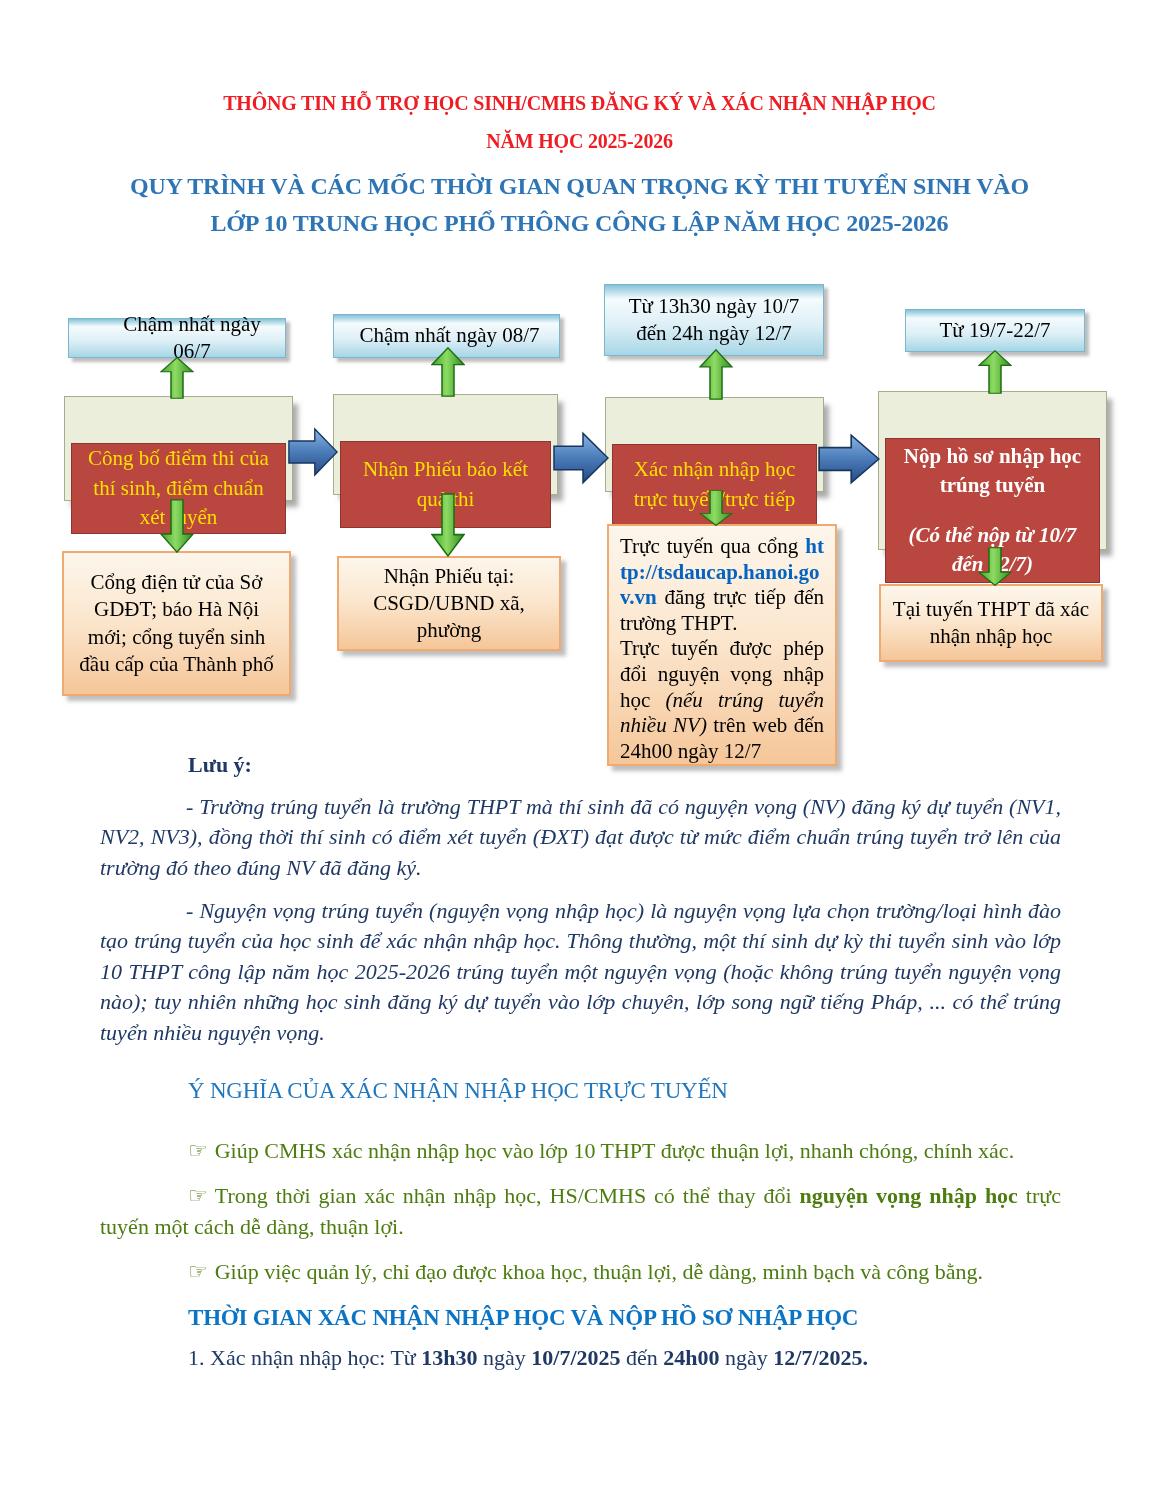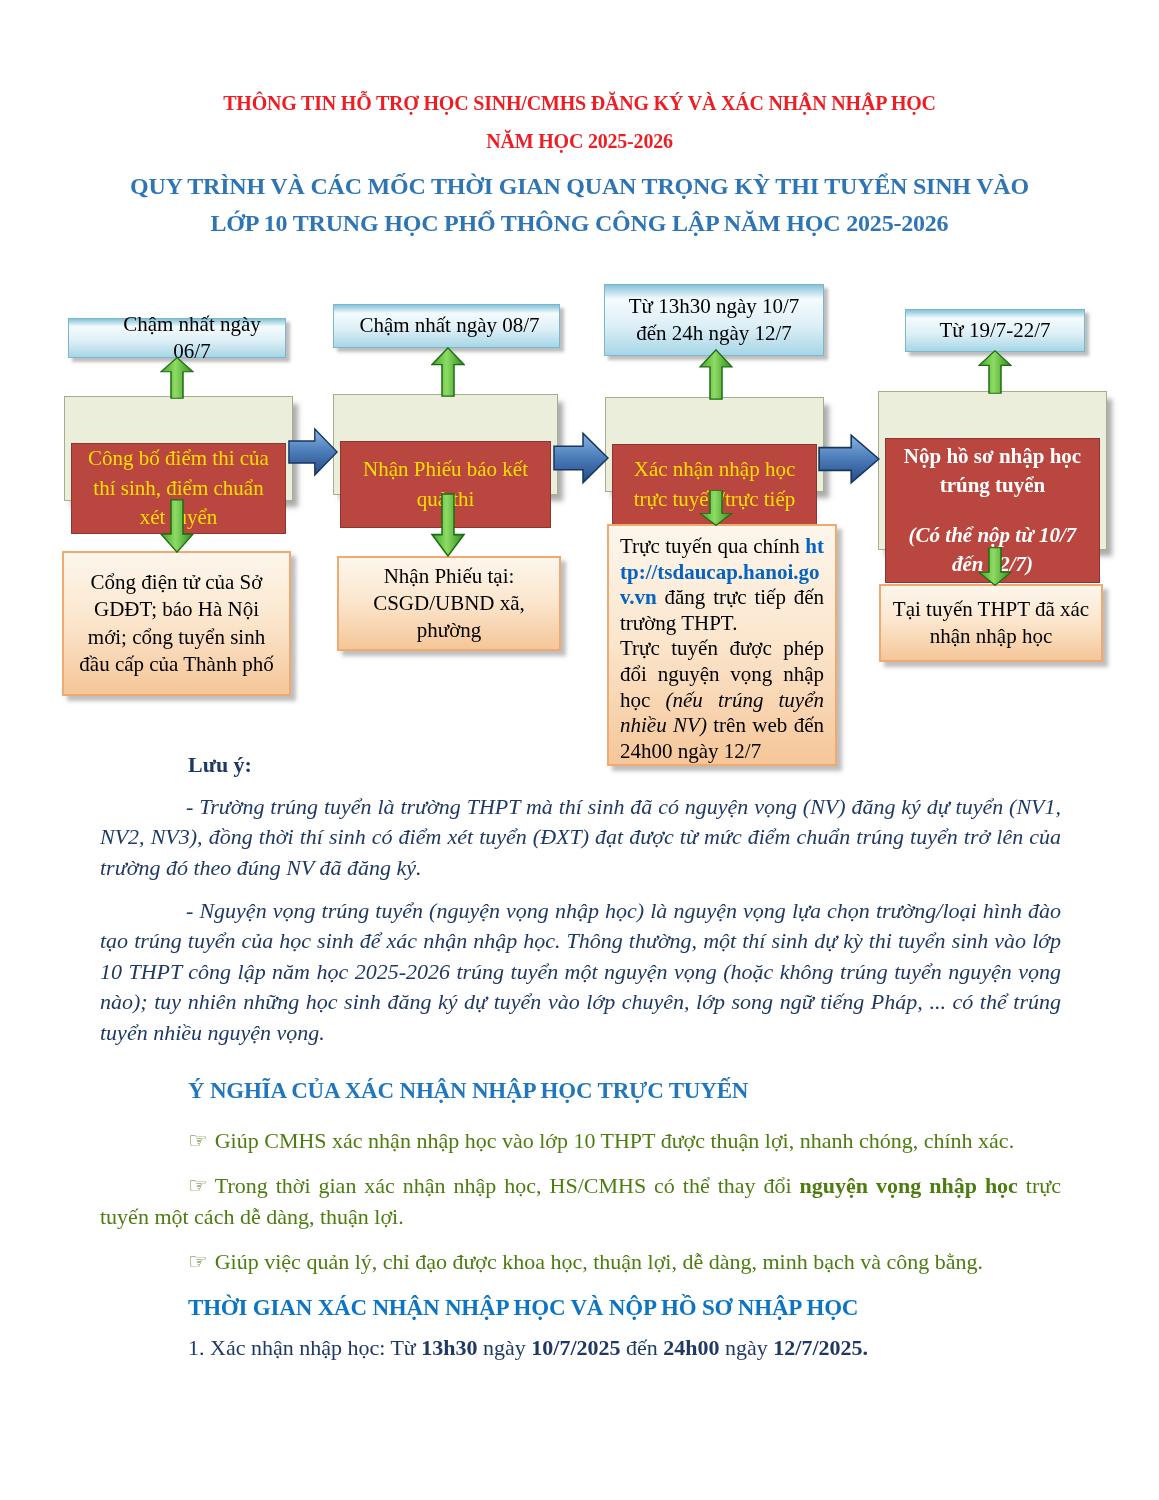--- a/index.html
+++ b/index.html
@@ -40,21 +40,21 @@
   .link-text{color:#0563c1;font-weight:bold;word-break:break-all;}
   .it{font-style:italic;}
   .garrow,.barrow{position:absolute;}
   
   .content{
     position:absolute;left:0;top:748px;width:1159px;box-sizing:border-box;
     padding:0 98px 0 100px;color:#1f3864;font-size:22px;
   }
   .note-head{font-weight:bold;text-indent:88px;margin:4px 0 14px;}
   .note-para{font-style:italic;text-align:justify;text-indent:86px;line-height:1.38;margin:0 0 13px;}
-  .section-head{color:#2177be;font-weight:bold;font-size:23px;text-indent:88px;margin:30px 0 22px;letter-spacing:-0.2px;}
+  .section-head{color:#2177be;font-weight:normal;font-size:23px;text-indent:88px;margin:30px 0 32px;letter-spacing:-0.2px;}
   .time-head{color:#0b74c4;font-weight:bold;font-size:23px;text-indent:88px;margin:18px 0 12px;letter-spacing:-0.2px;}
   .bullet{text-align:justify;text-indent:88px;line-height:1.38;margin:0 0 15px;color:#4d7c0f;}
   .hand{font-family:"DejaVu Sans",sans-serif;margin-right:7px;}
   .b{font-weight:bold;}
   .time-item{text-indent:88px;margin:6px 0;line-height:1.4;}
 </style>
 </head>
 <body>
 
 <div id="page">
@@ -62,21 +62,21 @@
   <div class="hdr">
     <div class="title-line">THÔNG TIN HỖ TRỢ HỌC SINH/CMHS ĐĂNG KÝ VÀ XÁC NHẬN NHẬP HỌC</div>
     <div class="title-line">NĂM HỌC 2025-2026</div>
     <div class="subtitle-wrap">
       <div class="subtitle-line">QUY TRÌNH VÀ CÁC MỐC THỜI GIAN QUAN TRỌNG KỲ THI TUYỂN SINH VÀO</div>
       <div class="subtitle-line">LỚP 10 TRUNG HỌC PHỔ THÔNG CÔNG LẬP NĂM HỌC 2025-2026</div>
     </div>
   </div>
 
   <div class="date-box" style="left:68px;top:318px;width:218px;height:40px;padding-left:36px;">Chậm nhất ngày 06/7</div>
-  <div class="date-box" style="left:333px;top:304px;width:227px;height:44px;padding-left:12px;">Chậm nhất ngày 08/7</div>
+  <div class="date-box" style="left:333px;top:314px;width:227px;height:44px;padding-left:12px;">Chậm nhất ngày 08/7</div>
   <div class="date-box" style="left:604px;top:284px;width:220px;height:72px;">Từ 13h30 ngày 10/7 đến 24h ngày 12/7</div>
   <div class="date-box" style="left:905px;top:309px;width:180px;height:43px;">Từ 19/7-22/7</div>
 
   <div class="step-box" style="left:65px;top:397px;width:227px;height:103px;">
     <div class="step-inner">Công bố điểm thi của thí sinh, điểm chuẩn xét tuyển</div>
   </div>
   <div class="step-box" style="left:334px;top:395px;width:223px;height:99px;">
     <div class="step-inner">Nhận Phiếu báo kết quả thi</div>
   </div>
   <div class="step-box" style="left:606px;top:398px;width:217px;height:93px;">
@@ -85,21 +85,21 @@
   <div class="step-box" style="left:879px;top:392px;width:227px;height:157px;">
     <div class="step-inner white">
       <div>Nộp hồ sơ nhập học trúng tuyển</div>
       <div class="step-note">(Có thể nộp từ 10/7 đến 12/7)</div>
     </div>
   </div>
 
   <div class="detail-box" style="left:62px;top:551px;width:229px;height:145px;">Cổng điện tử của Sở GDĐT; báo Hà Nội mới; cổng tuyển sinh đầu cấp của Thành phố</div>
   <div class="detail-box" style="left:337px;top:556px;width:224px;height:95px;">Nhận Phiếu tại: CSGD/UBND xã, phường</div>
   <div class="detail-box justify" style="left:607px;top:524px;width:230px;height:242px;">
-    <span>Trực tuyến qua chính </span><span class="link-text">http://tsdaucap.hanoi.gov.vn</span><span> đăng trực tiếp đến trường THPT.</span><br>
+    <span>Trực tuyến qua cổng </span><span class="link-text">http://tsdaucap.hanoi.gov.vn</span><span> đăng trực tiếp đến trường THPT.</span><br>
     <span>Trực tuyến được phép đổi nguyện vọng nhập học </span><span class="it">(nếu trúng tuyển nhiều NV)</span><span> trên web đến 24h00 ngày 12/7</span>
   </div>
   <div class="detail-box" style="left:879px;top:584px;width:224px;height:78px;">Tại tuyến THPT đã xác nhận nhập học</div>
 
   <svg class="garrow" style="left:160px;top:357px;" width="34" height="42" viewBox="0 0 34 60" preserveAspectRatio="none">
       <defs>
         <linearGradient id="g1" x1="0" y1="0" x2="1" y2="0">
           <stop offset="0" stop-color="#3fa32b"></stop>
           <stop offset="0.45" stop-color="#8edb63"></stop>
           <stop offset="1" stop-color="#2e8c1d"></stop>

